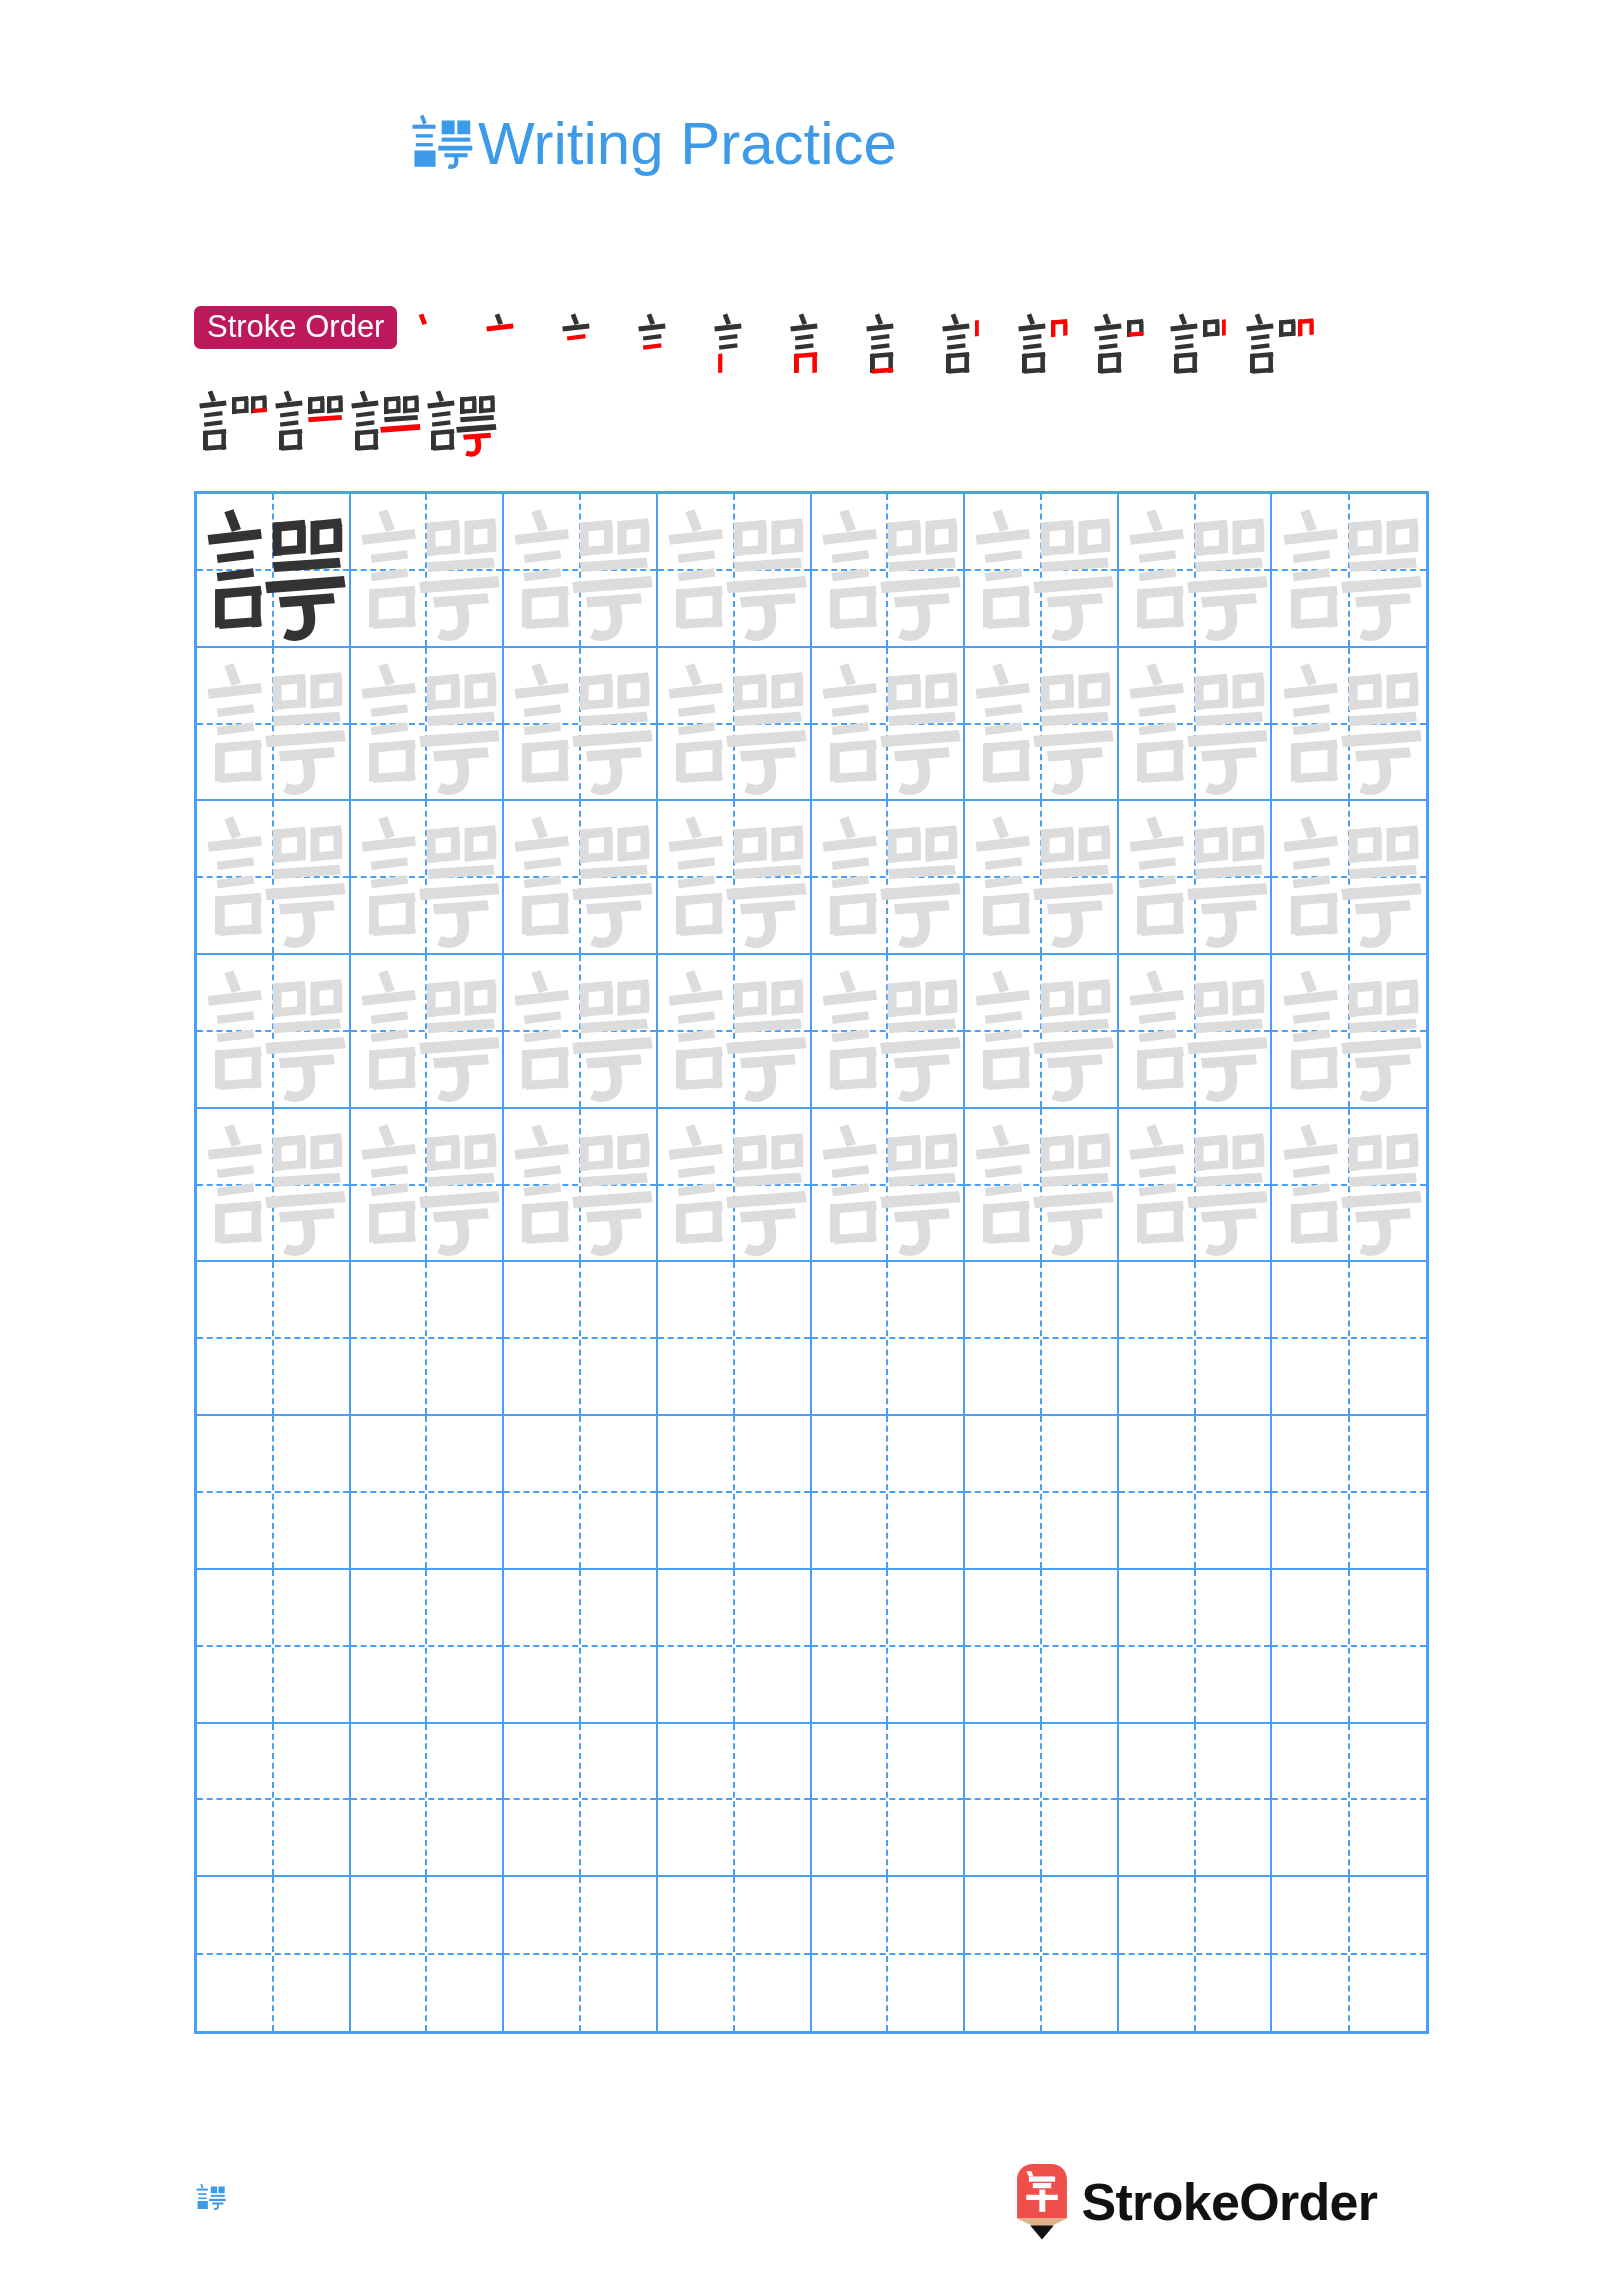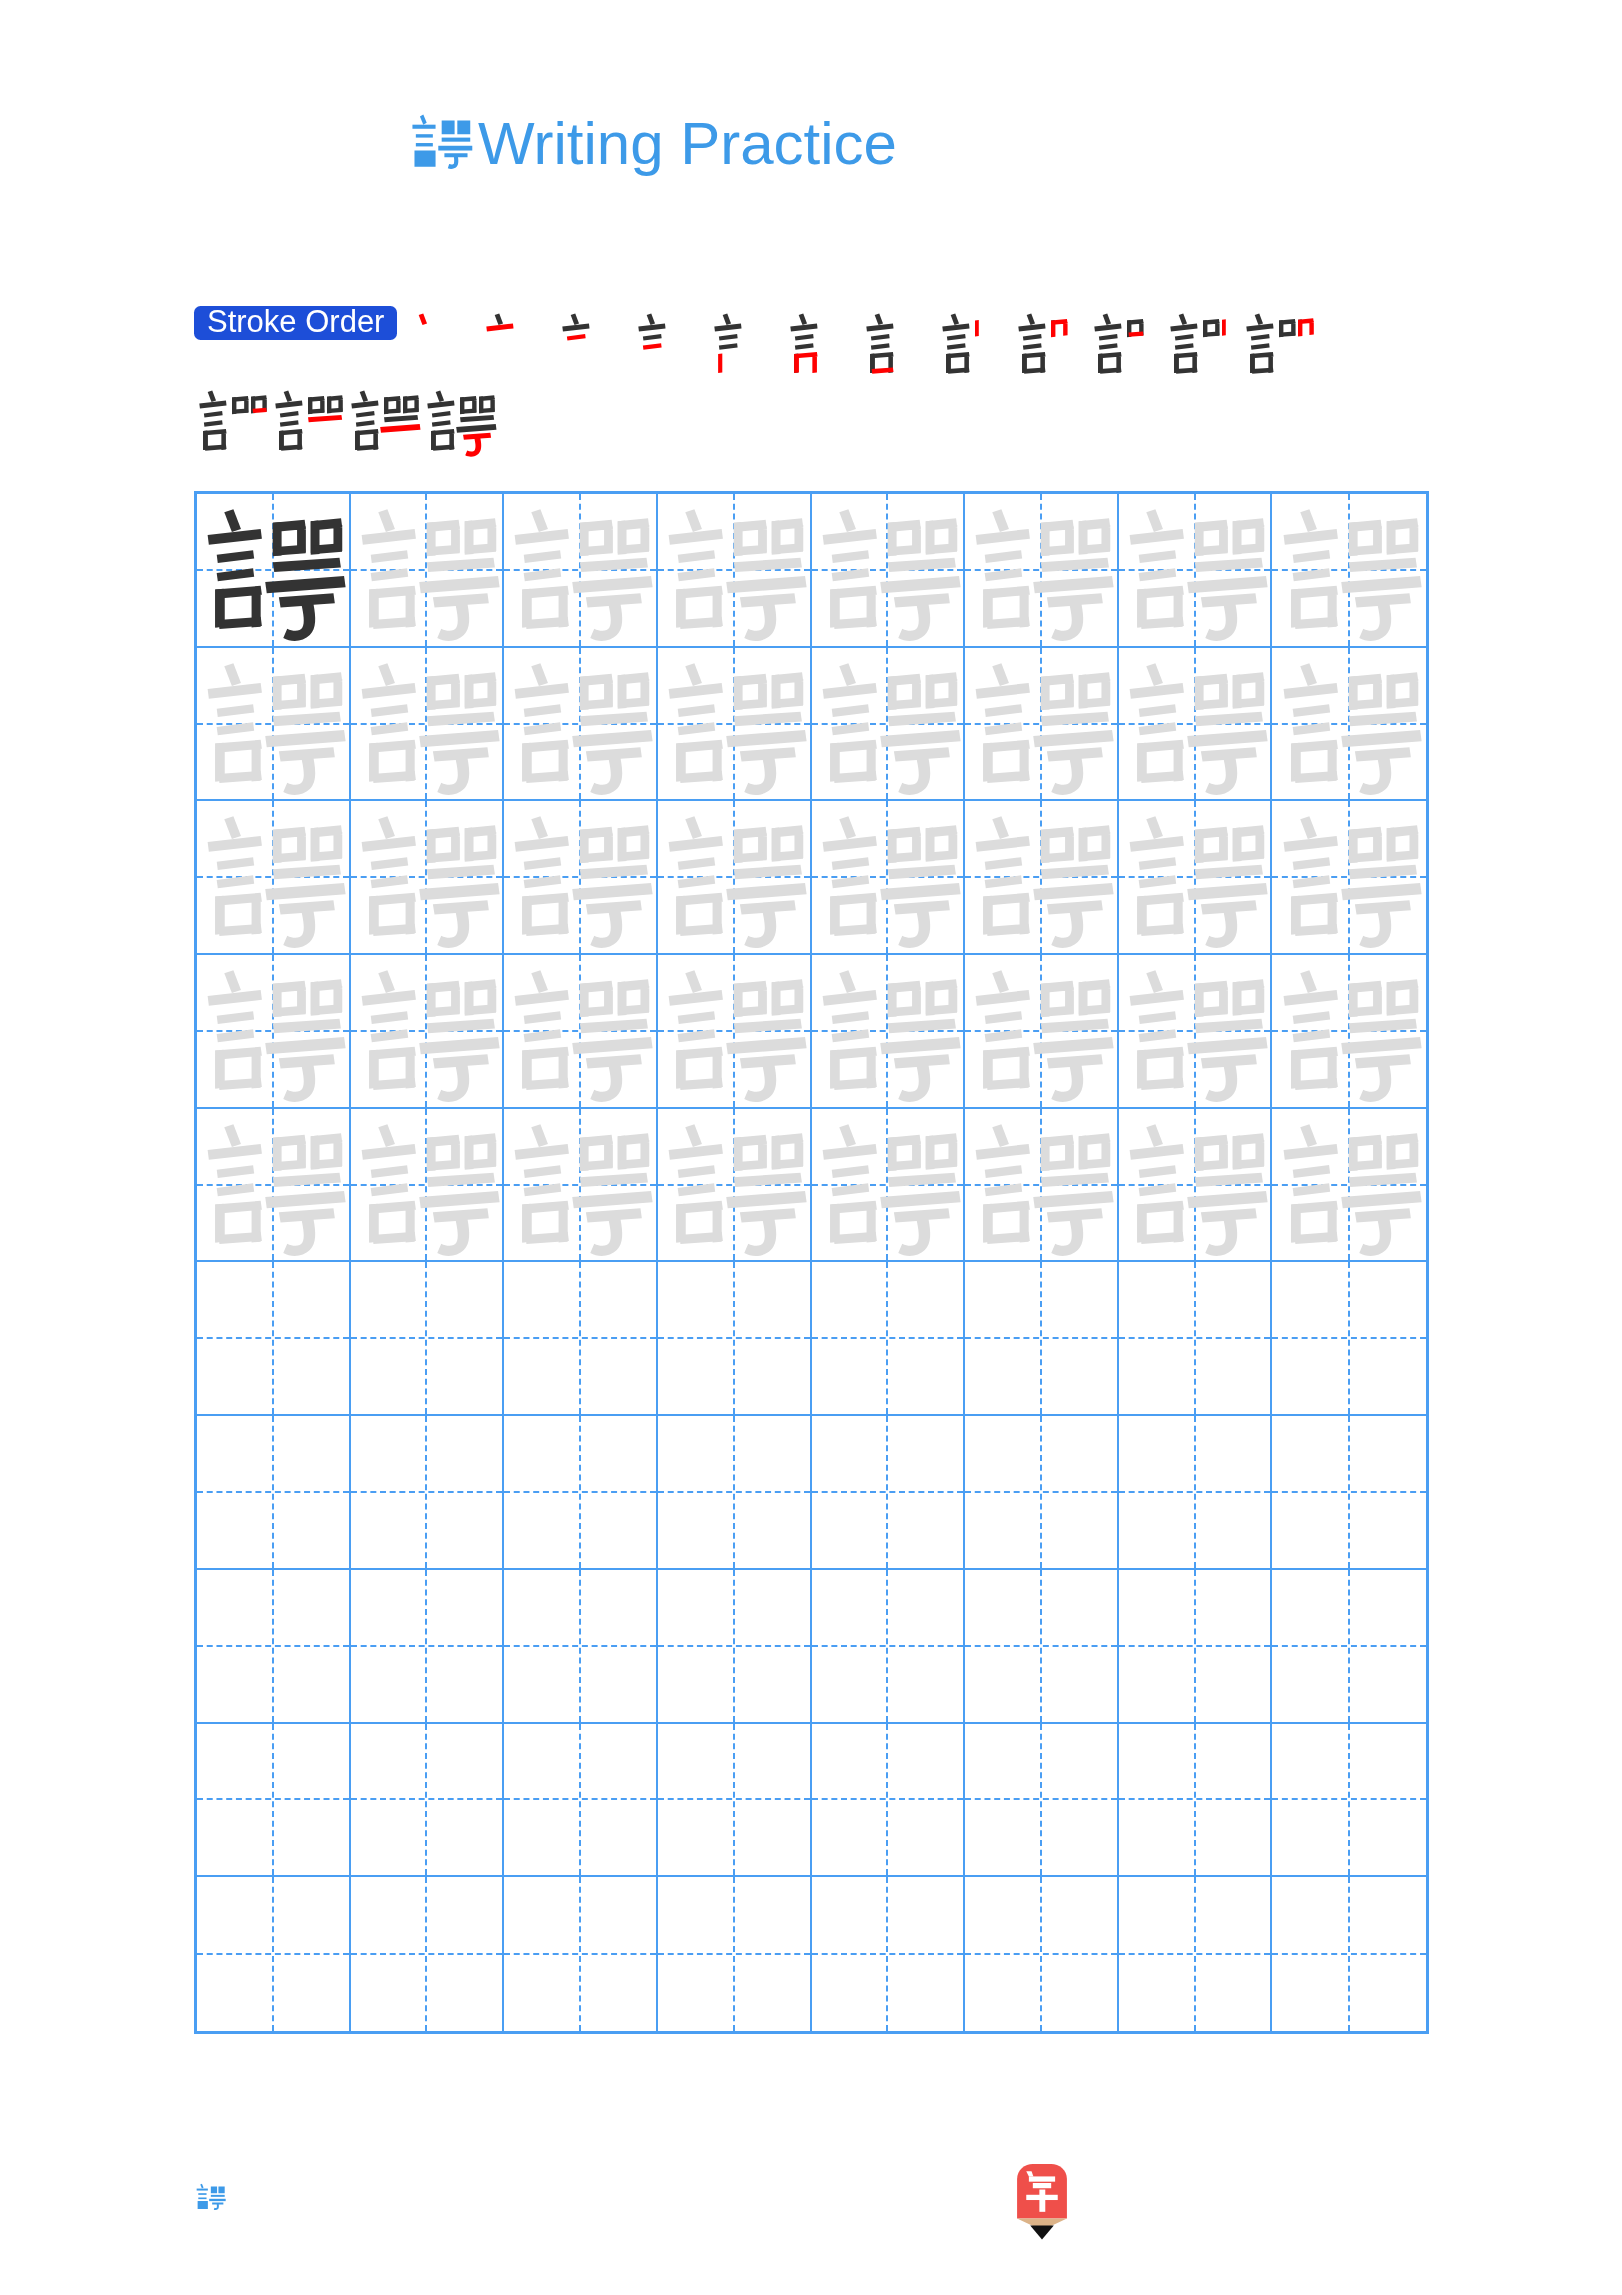--- a/index.html
+++ b/index.html
@@ -35,28 +35,28 @@
   #title-bar .glyphwrap svg{ display:block; width:68px; height:68px; }
 
   
   #stroke-section{
     position:absolute; left:194px; top:306px; width:1243px;
   }
   #so-row1{ display:flex; align-items:flex-start; height:72px; }
   #so-row2{ display:flex; align-items:flex-start; height:72px; margin-top:5.2px; }
 
   #stroke-order-badge{
-    background:#1d4ed8;
+    background:#be185d;
     color:#ffffff;
     font-size:31px;
     line-height:1;
     padding:9.2px 13px 11.8px 13px;
     border-radius:6.5px;
     white-space:nowrap;
-    height:34px;
+    height:43px;
     display:flex;
     align-items:center;
     margin-right:7.9px;
   }
   .so-step{
     width:76px; height:76px;
     flex:0 0 76px;
     position:relative;
   }
   .so-step svg{ display:block; width:76px; height:76px; }
@@ -1513,14 +1513,15 @@
       <path d="M26,97 L62,97 L44,118 Z" fill="#111111"></path>
       <g fill="#ffffff">
         <rect x="24" y="22" width="40" height="8"></rect>
         <path d="M24,22 l-4,-8 h8 l3,8 z"></path>
         <path d="M30,32 h28 v8 h-28 z"></path>
         <rect x="20" y="50" width="48" height="8"></rect>
         <rect x="40" y="42" width="9" height="34"></rect>
       </g>
     </svg>
   </span>
+  <span id="brand-name">StrokeOrder</span>
 </div>
 
 
 </body></html>

